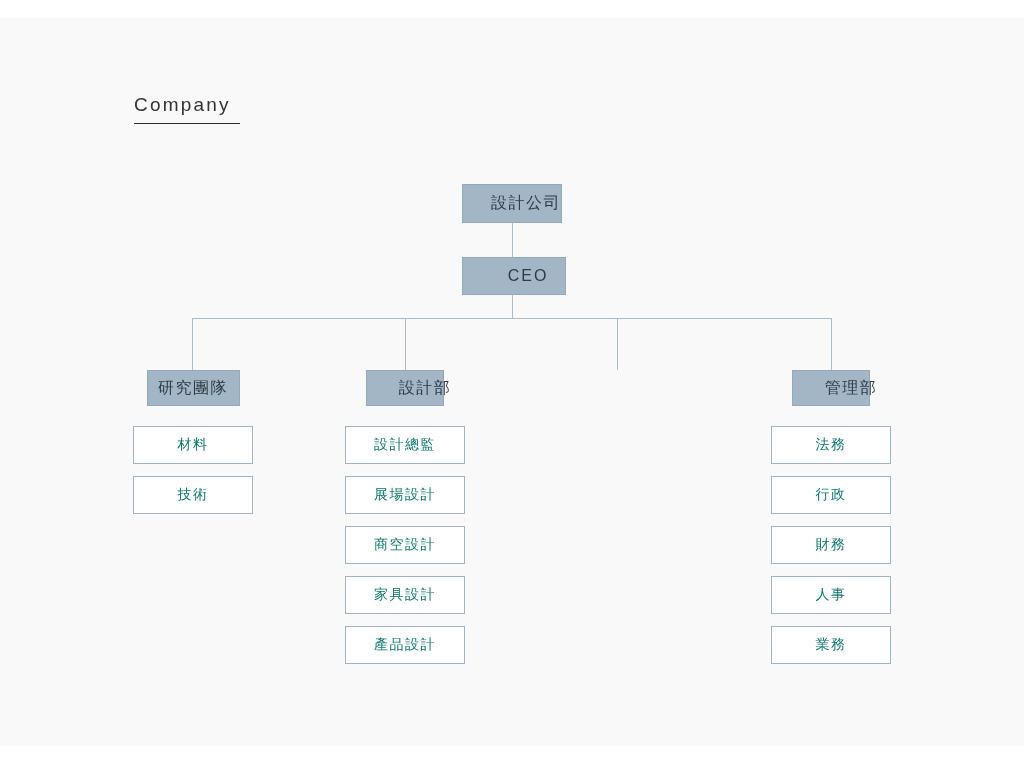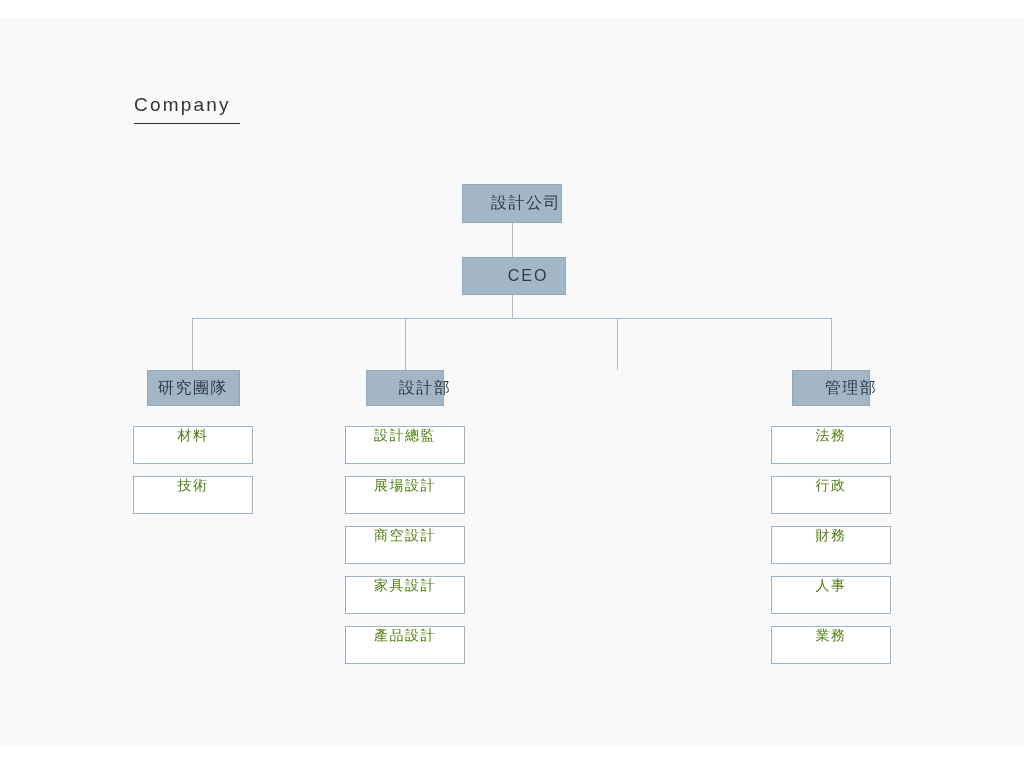--- a/index.html
+++ b/index.html
@@ -113,23 +113,24 @@
   .col-head.w3 { width: 78px; padding-left: 40px; }
 
   .leaf {
     box-sizing: border-box;
     width: 120px;
     height: 38px;
     margin-bottom: 12px;
     background: #ffffff;
     border: 1px solid #9fb3c4;
     display: flex;
+    align-items: center;
     justify-content: center;
     font-size: 14px;
-    color: #4d7c0f;
+    color: #0f766e;
     letter-spacing: 1.5px;
     white-space: nowrap;
   }
 </style>
 </head>
 <body>
 
 <div id="slide">
 
   <div id="title-block">

